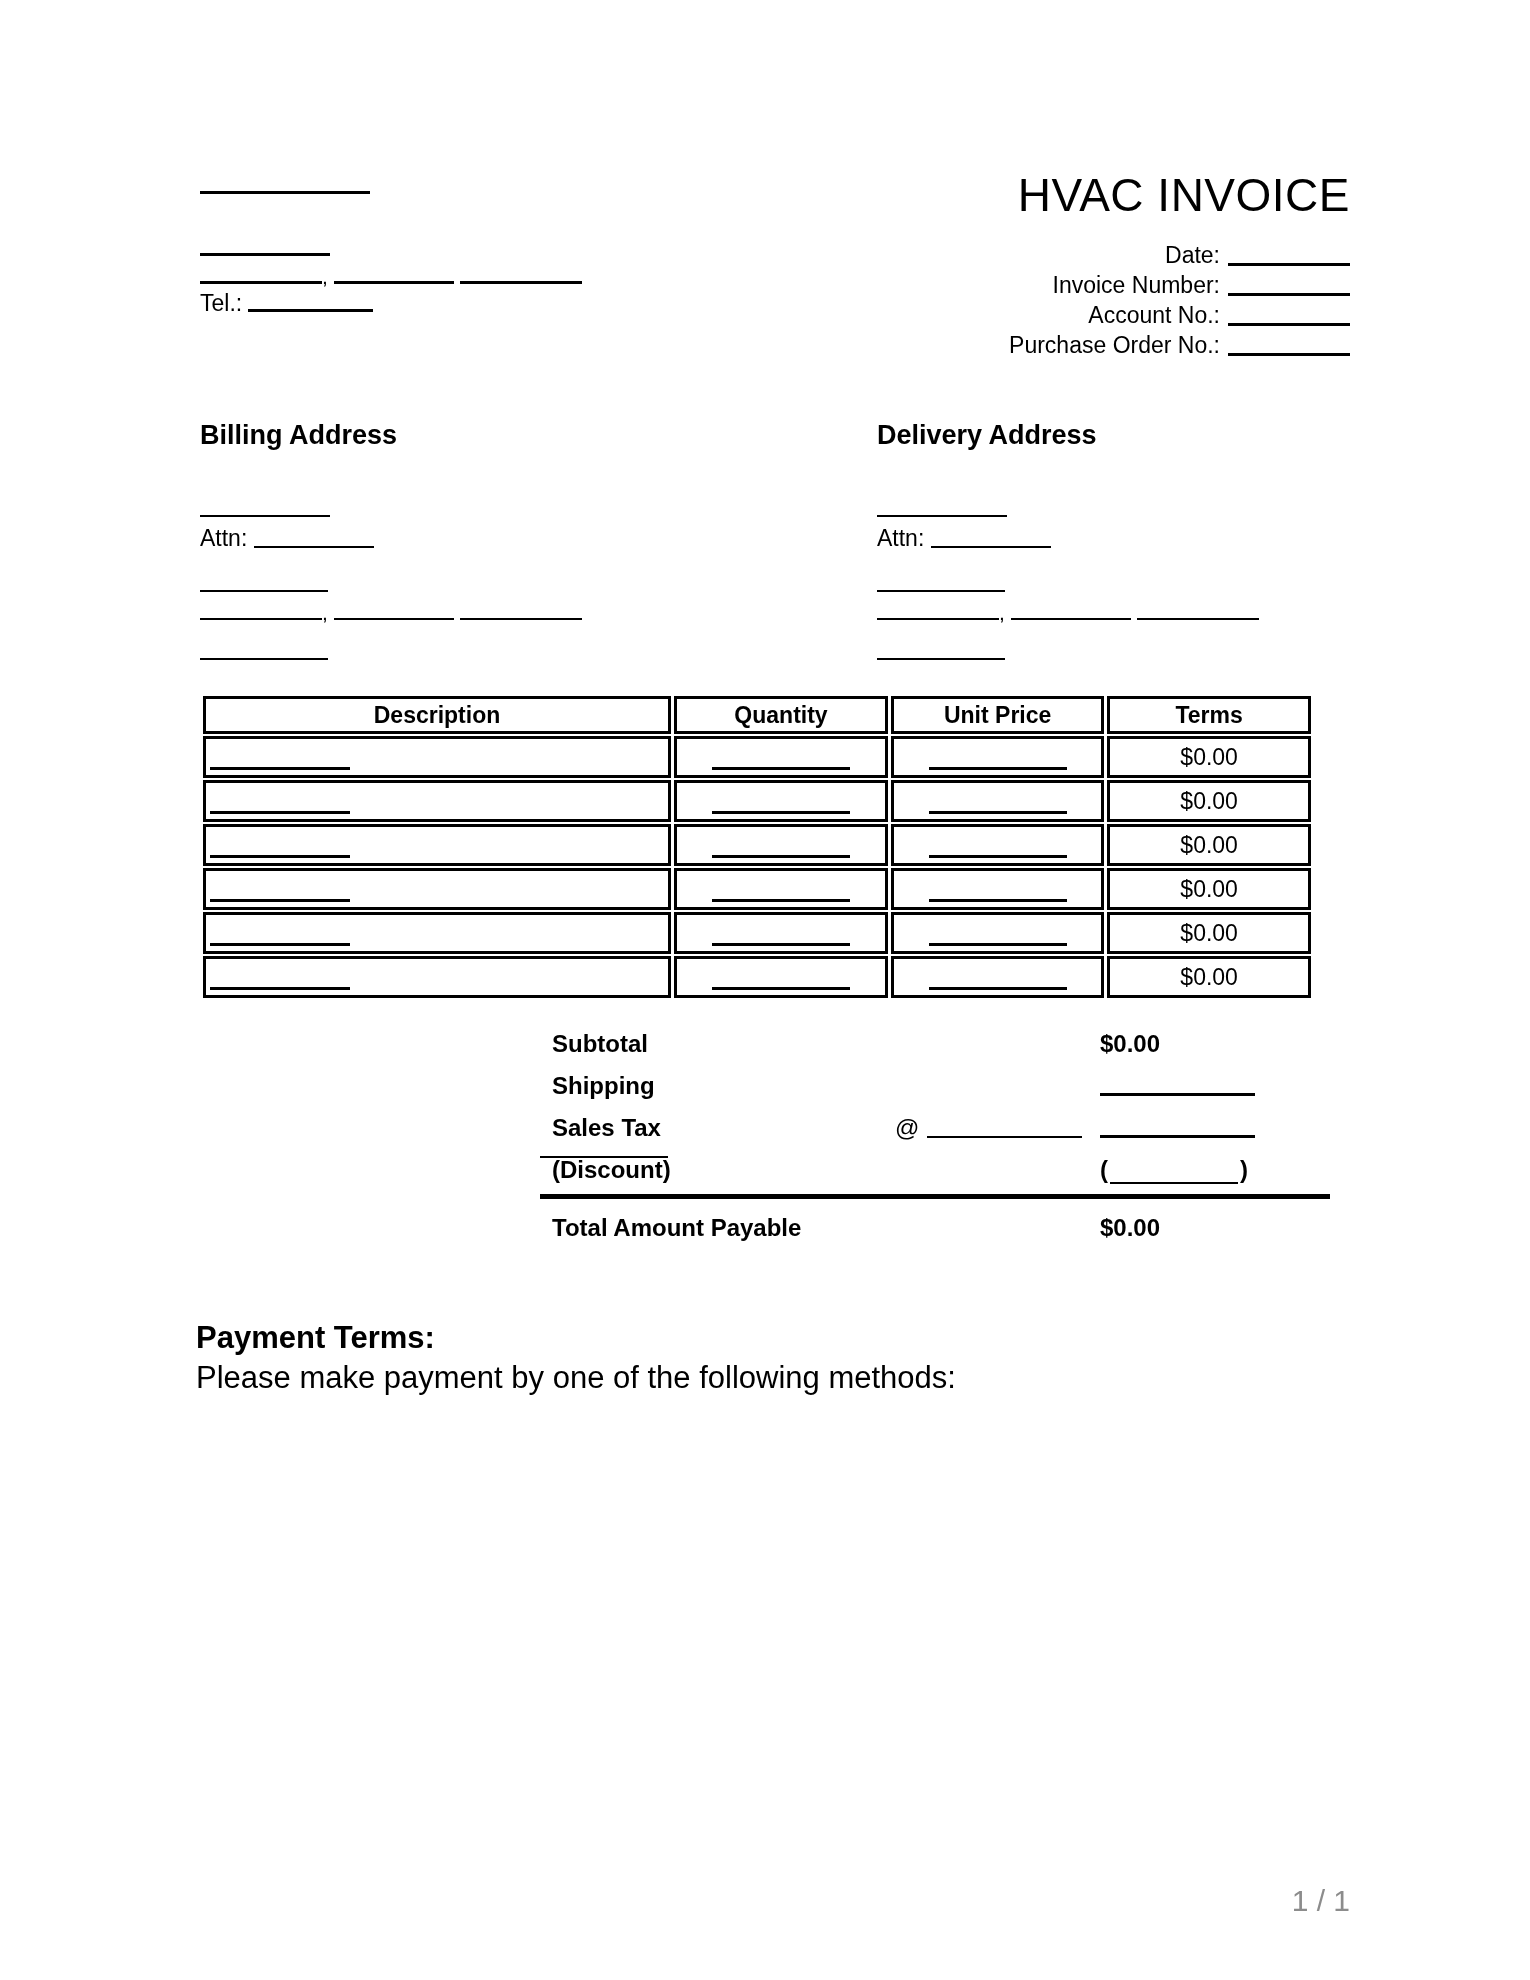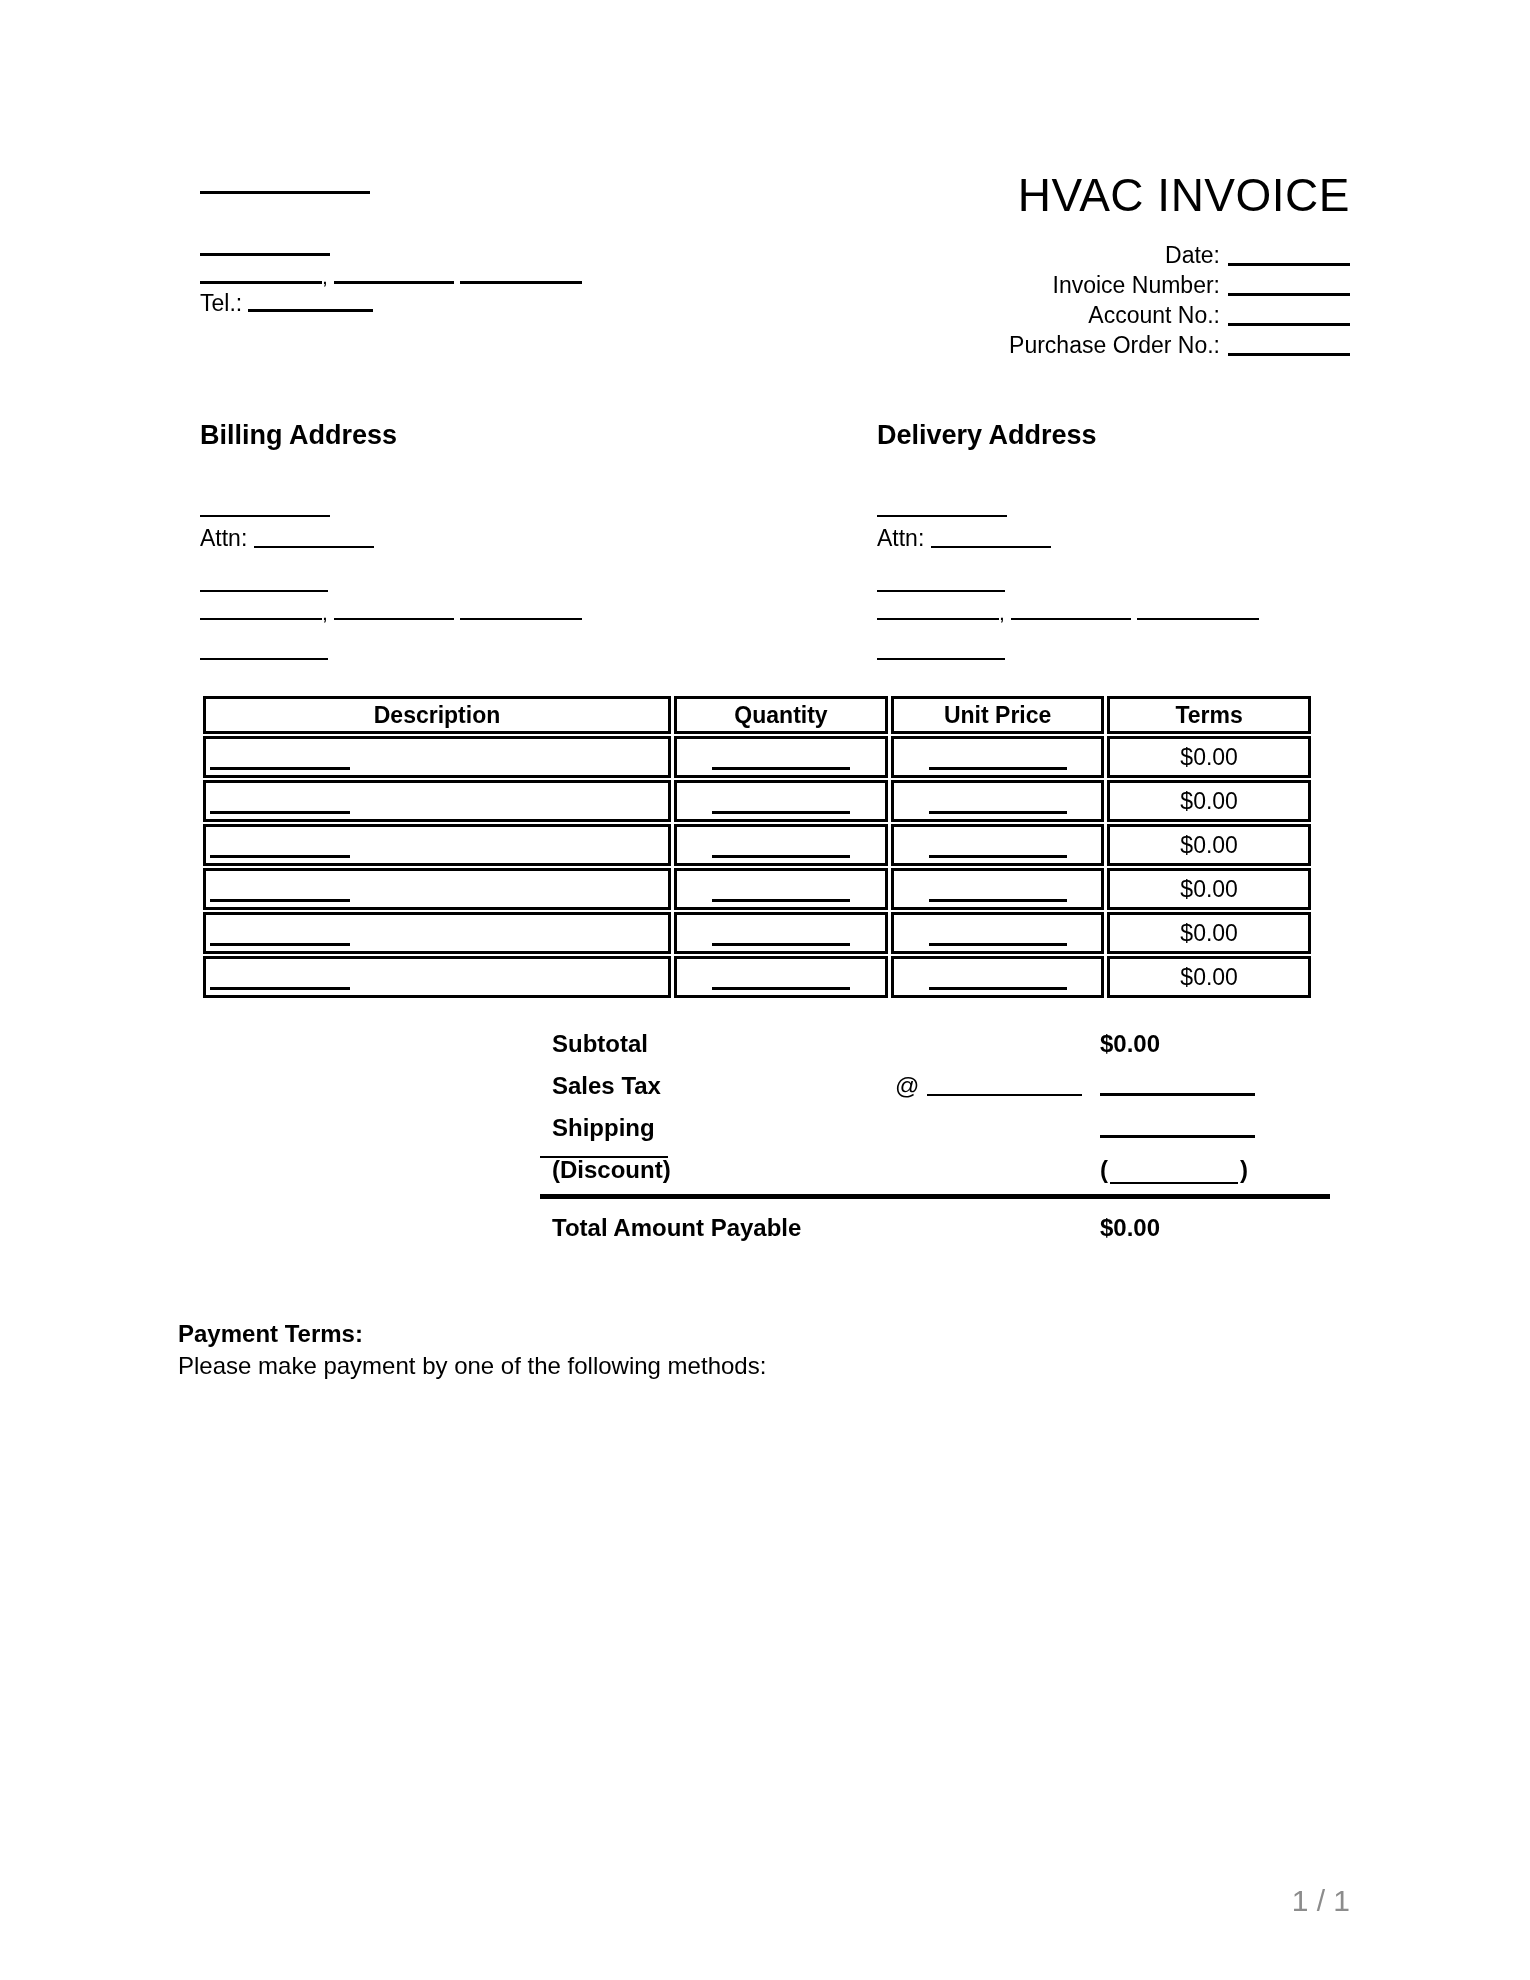--- a/index.html
+++ b/index.html
@@ -209,22 +209,22 @@
     width: 790px;
     border-bottom: 5px solid #000;
   }
   .tot-row.final { padding-top: 10px; height: 46px; }
   .tot-row.final .tot-label,
   .tot-row.final .tot-amount { top: 12px; }
 
   
   .terms {
     position: absolute;
-    left: 178px; top: 1320px;
-    font-size: 24px;
+    left: 196px; top: 1320px;
+    font-size: 31px;
   }
   .terms-title {
     font-weight: bold;
     margin: 0 0 4px 0;
   }
   .terms-body { margin: 0; }
 
   
   .page-num {
     position: absolute;
@@ -403,39 +403,39 @@
         <td class="cell-total">$0.00</td>
       </tr>
     </tbody>
   </table>
 
   <div class="totals">
 
     <div class="tot-row">
       <span class="tot-label">Subtotal</span>
       <span class="tot-amount">$0.00</span>
+    </div>
+
+    <div class="tot-row">
+      <span class="tot-label">Shipping</span>
+      <span class="tot-amount">
+        <span class="blank"></span>
+      </span>
     </div>
 
     <div class="tot-row">
       <span class="tot-label">Sales Tax</span>
       <span class="tot-mid">
         <span>@</span><span class="blank thin"></span>
       </span>
       <span class="tot-amount">
         <span class="blank"></span>
       </span>
     </div>
 
-    <div class="tot-row">
-      <span class="tot-label">Shipping</span>
-      <span class="tot-amount">
-        <span class="blank"></span>
-      </span>
-    </div>
-
     <div class="tot-row discount-row">
       <span class="discount-pre">
         <span class="blank thin"></span>
       </span>
       <span class="tot-label">(Discount)</span>
       <span class="tot-amount"><span>(</span><span class="blank thin paren-blank"></span><span>)</span></span>
       <span class="rule-thick"></span>
     </div>
 
     <div class="tot-row final">

